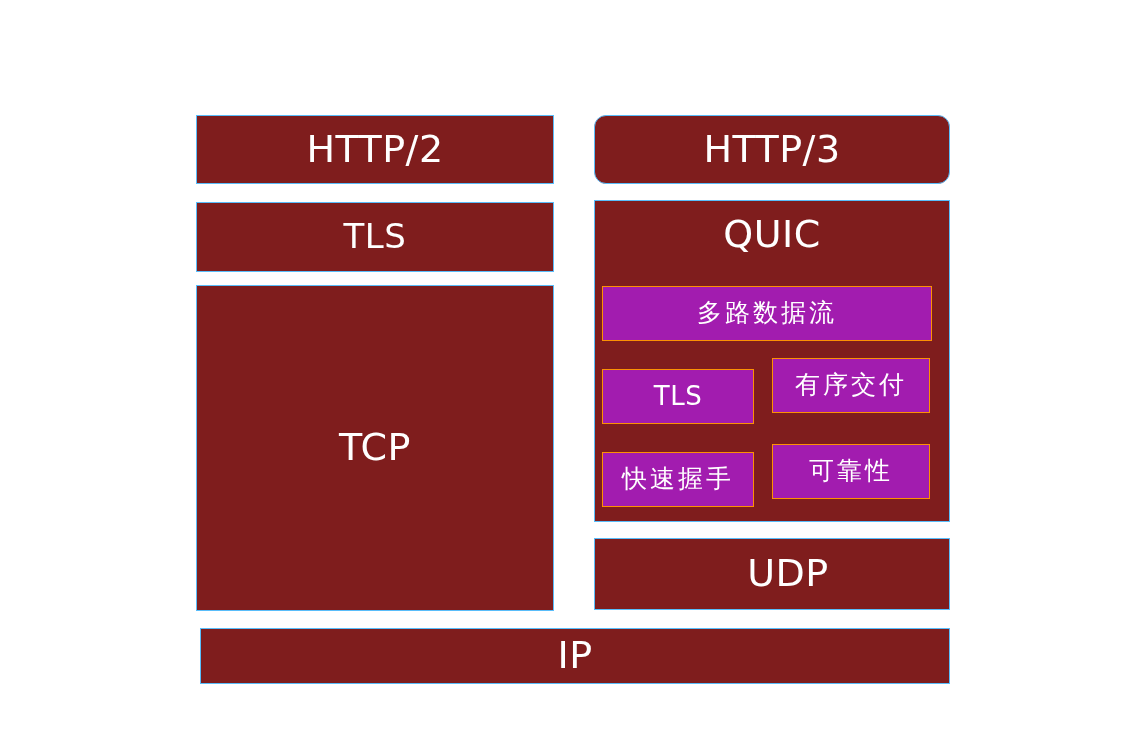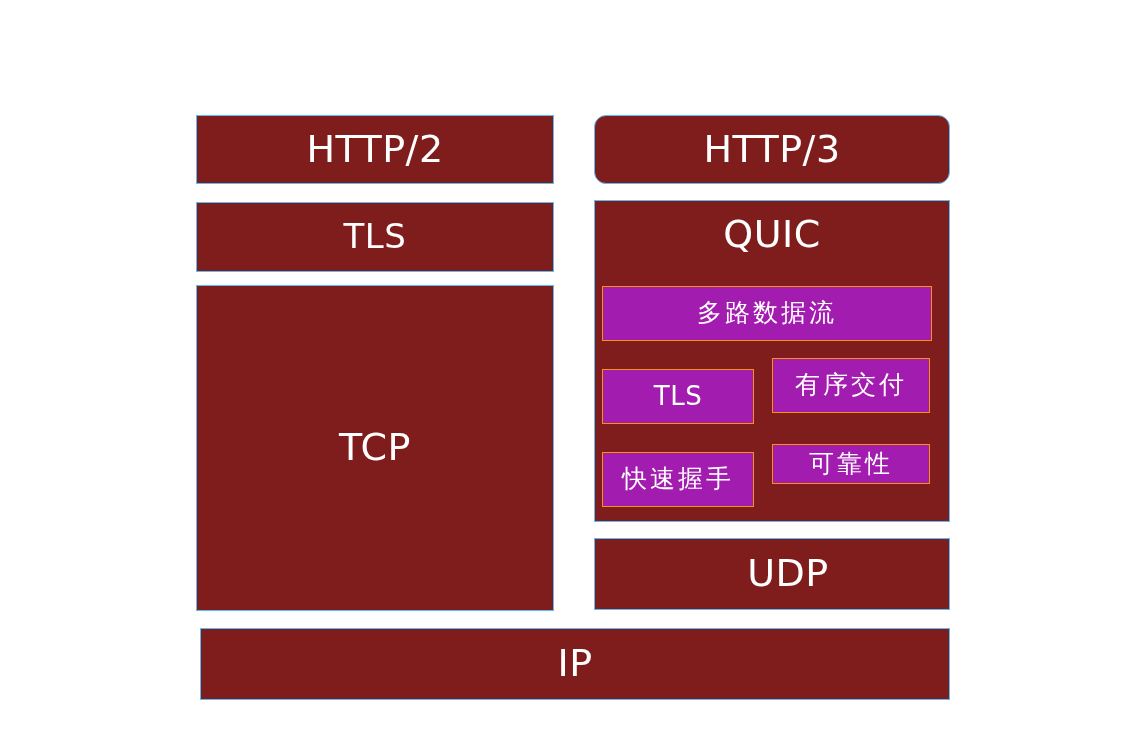--- a/index.html
+++ b/index.html
@@ -63,24 +63,24 @@
   
   #http3 { left: 594px; top: 115px;  width: 356px; height: 69px; border-radius: 12px; }
   #quic  { left: 594px; top: 200px;  width: 356px; height: 322px; }
   #udp   { left: 594px; top: 538px;  width: 356px; height: 72px; padding-left: 32px; }
 
   
   #multistream { left: 602px; top: 286px; width: 330px; height: 55px; }
   #qtls        { left: 602px; top: 369px; width: 152px; height: 55px; }
   #ordered     { left: 772px; top: 358px; width: 158px; height: 55px; }
   #handshake   { left: 602px; top: 444px; width: 152px; height: 55px; margin-top: 8px; }
-  #reliability { left: 772px; top: 444px; width: 158px; height: 40px; }
+  #reliability { left: 772px; top: 444px; width: 158px; height: 55px; }
 
   
-  #ip { left: 200px; top: 628px; width: 750px; height: 72px; }
+  #ip { left: 200px; top: 628px; width: 750px; height: 56px; }
 </style>
 </head>
 <body>
 
 <div id="stage">
 
   <div class="box blue t-lg" id="http2">HTTP/2</div>
 
   <div class="box blue t-md" id="tls2">TLS</div>
 

